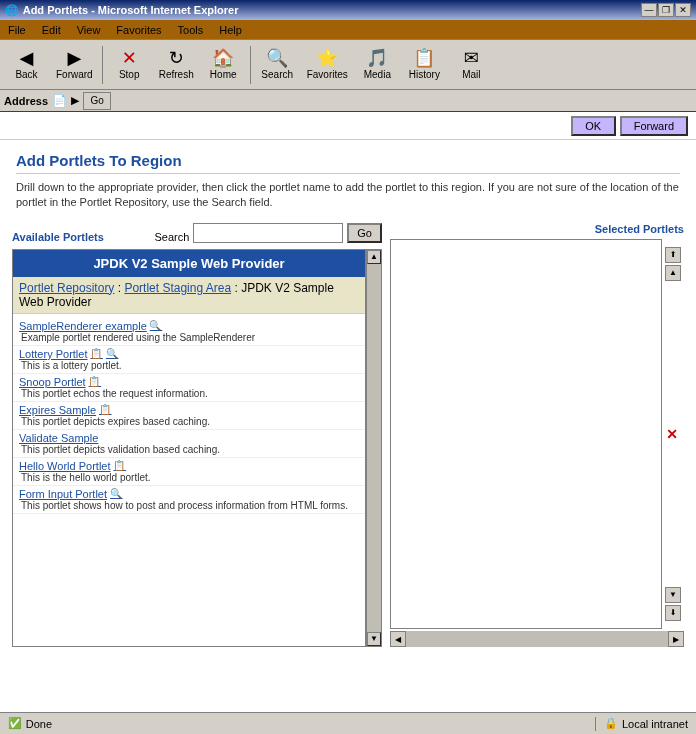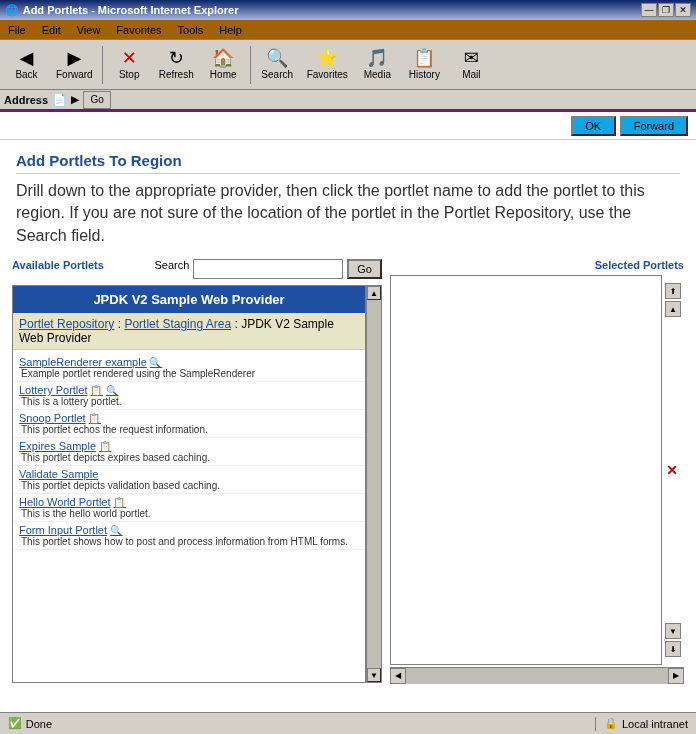--- a/index.html
+++ b/index.html
@@ -69,21 +69,21 @@
       border: 1px solid transparent;
       font-size: 10px;
       gap: 2px;
     }
     .tool-btn .icon { font-size: 18px; line-height: 1; }
     .tool-separator { width: 1px; height: 38px; background: #808080; margin: 0 2px; }
 
     
     .address-bar {
       background: #d4d0c8;
-      border-bottom: 3px solid #701a75;
+      border-bottom: 1px solid #701a75;
       display: flex;
       align-items: center;
       padding: 2px 4px;
       height: 22px;
       gap: 4px;
     }
     .address-label { font-size: 11px; font-weight: bold; }
     .address-icon { font-size: 12px; }
     .address-input {
       flex: 1;
@@ -131,61 +131,61 @@
       background: white;
       border-bottom: 1px solid #ccc;
       padding: 4px 8px;
       display: flex;
       justify-content: flex-end;
       gap: 4px;
       height: 28px;
       align-items: center;
     }
     .action-btn {
-      background: #0ea5e9;
+      background: #c4b5fd;
       border: 2px outset #808080;
       font-size: 11px;
       padding: 2px 12px;
       cursor: pointer;
       min-width: 45px;
     }
 
     
     .section-title {
       padding: 12px 16px 4px;
       background: white;
     }
     .section-title h2 {
       color: #1e4fa0;
       font-size: 15px;
       font-weight: bold;
       border-bottom: 1px solid #ccc;
       padding-bottom: 4px;
       margin-bottom: 6px;
     }
-    .section-title p { font-size: 16px; color: #333; line-height: 1.4; }
+    .section-title p { font-size: 11px; color: #333; line-height: 1.4; }
 
     
     .panels-container {
       display: flex;
       background: white;
       padding: 8px 12px;
       gap: 8px;
       height: 440px;
     }
 
     .left-panel {
       width: 370px;
       display: flex;
       flex-direction: column;
     }
 
     .search-row {
       display: flex;
-      align-items: flex-start;
+      align-items: flex-end;
       gap: 4px;
       margin-bottom: 6px;
     }
     .search-label { font-size: 11px; }
     .search-input {
       border: 1px solid #808080;
       height: 20px;
       width: 150px;
       font-size: 11px;
       padding: 1px 3px;

